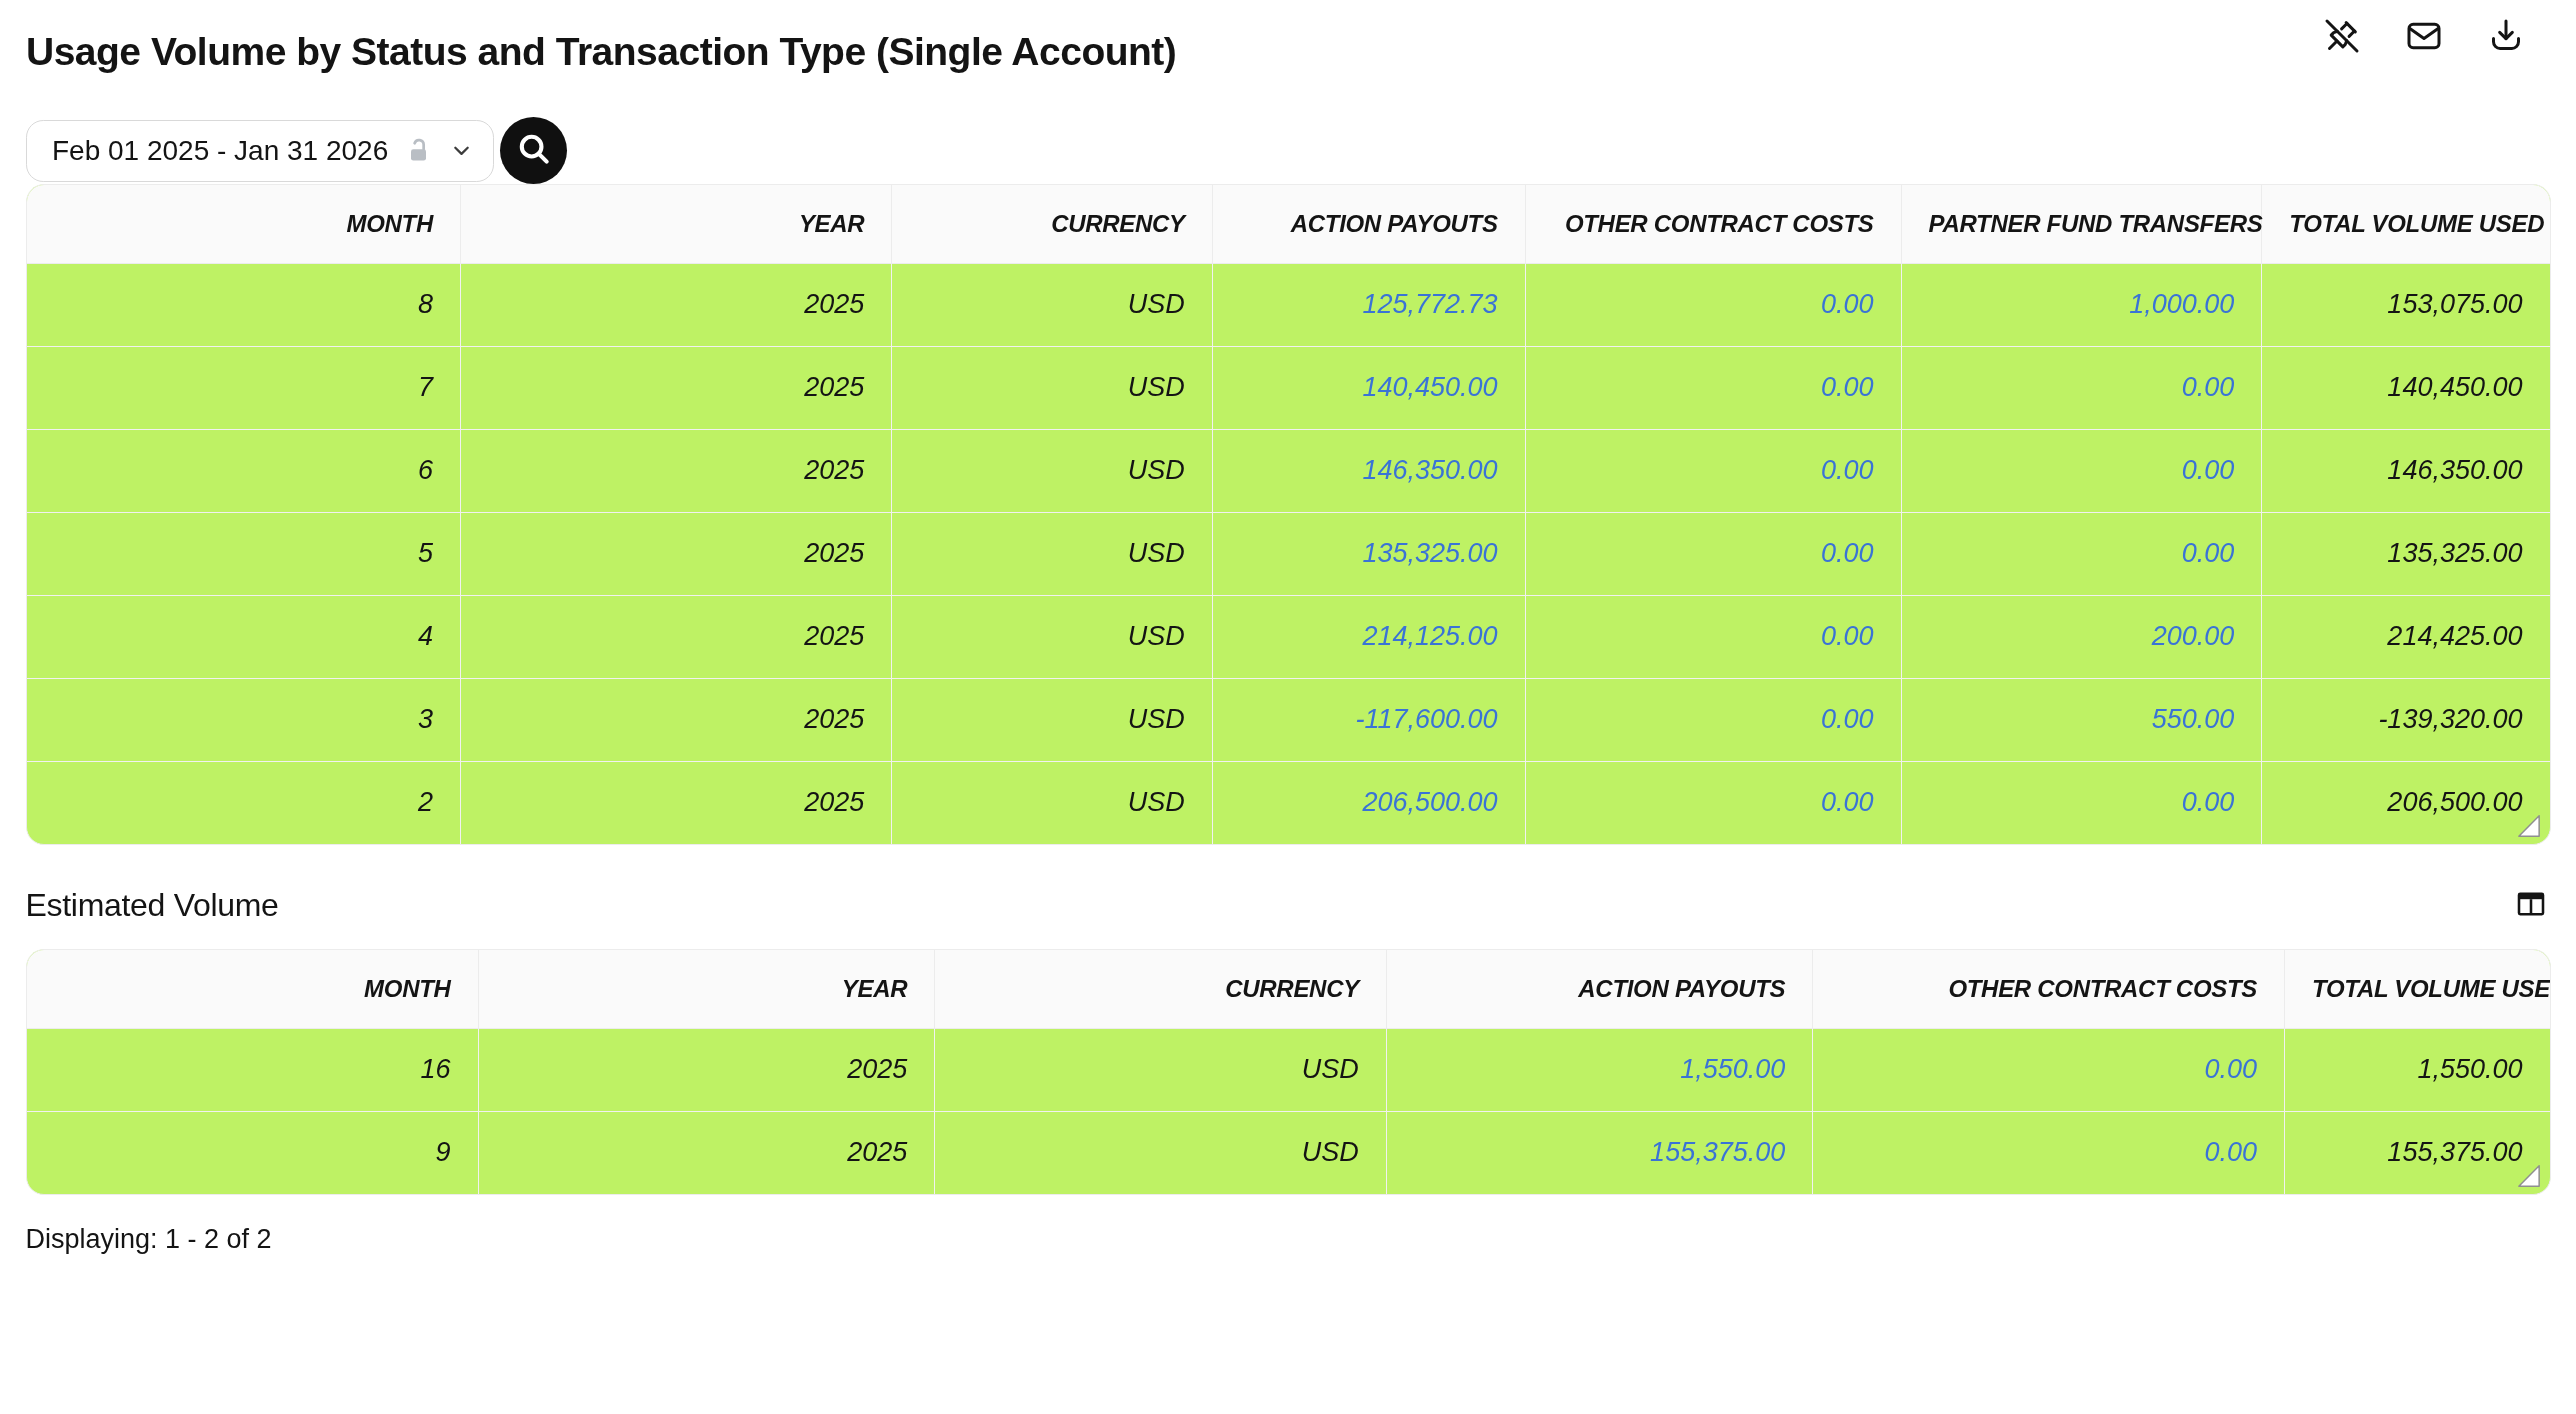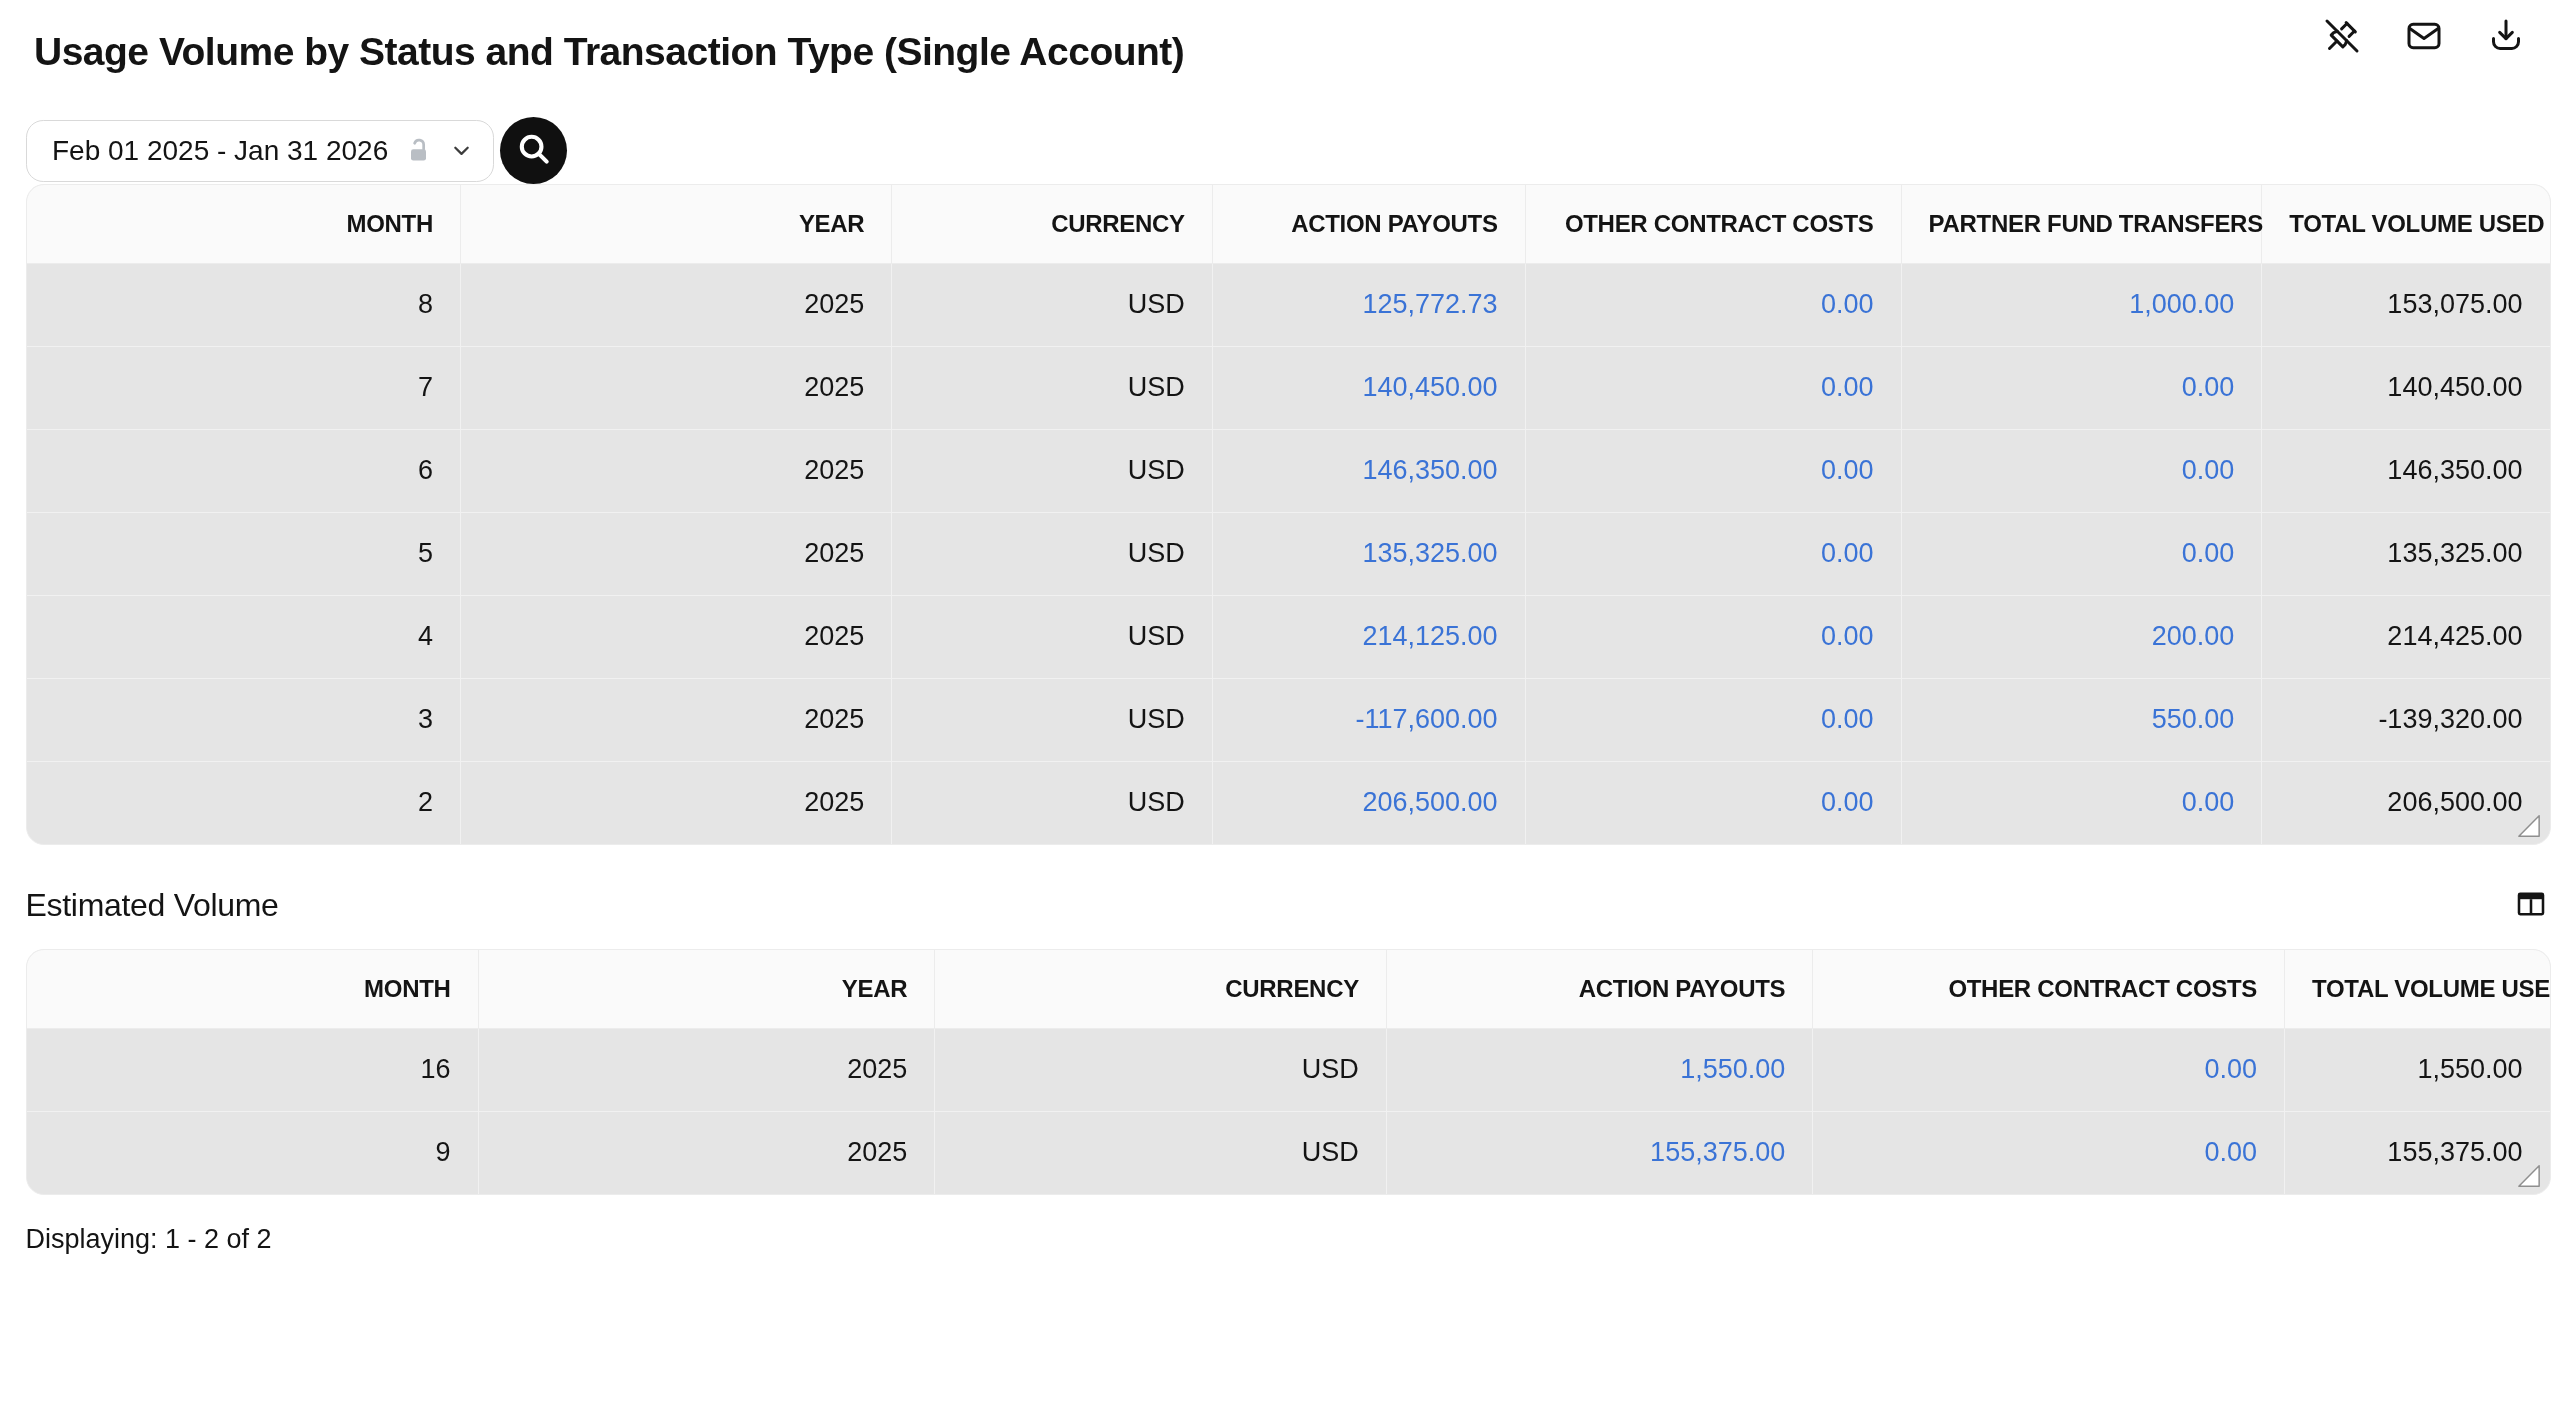--- a/index.html
+++ b/index.html
@@ -8,21 +8,21 @@
     width:2576px; height:1415px; background:#ffffff; position:relative; overflow:hidden;
     font-family:"Liberation Sans", sans-serif; color:#141414;
     -webkit-font-smoothing:antialiased;
   }
   .topbar { position:absolute; top:14.6px; right:47px; display:flex; gap:36px; }
   .icon-btn { width:46px; height:46px; padding:0; background:none; border:none; cursor:pointer;
     display:flex; align-items:center; justify-content:center; }
   .icon-btn svg { width:40px; height:40px; stroke:#141414; fill:none; stroke-width:1.8;
     stroke-linecap:round; stroke-linejoin:round; }
 
-  h1 { margin:29px 0 0 34px; font-size:39px; line-height:46px; font-weight:700; letter-spacing:-0.5px; }
+  h1 { margin:29px 0 0 26px; font-size:39px; line-height:46px; font-weight:700; letter-spacing:-0.5px; }
 
   .filter-row { display:flex; align-items:center; gap:6px; margin:42px 0 0 25.5px; }
   .date-select { height:62px; display:inline-flex; align-items:center; gap:14.6px;
     padding:0 18px 0 25.5px; background:#fff; border:1.4px solid #d9d9d9; border-radius:17.3px;
     font-family:inherit; font-size:28px; color:#141414; cursor:pointer; }
   .date-select .lock svg { width:31px; height:31px; display:block; }
   .date-select .chev svg { width:27px; height:27px; display:block; stroke:#3c3c3c; fill:none;
     stroke-width:2; stroke-linecap:round; stroke-linejoin:round; }
   .search-btn { width:67px; height:67px; border-radius:50%; border:none; background:#101010;
     display:flex; align-items:center; justify-content:center; cursor:pointer; }
@@ -30,21 +30,21 @@
     stroke-linecap:round; }
 
   .section-head { display:flex; align-items:center; justify-content:space-between;
     margin:40px 25.5px 24px 25.5px; }
   .section-head h2 { margin:0; font-size:32px; font-weight:400; letter-spacing:-0.3px; }
   .tbl-btn { width:40px; height:40px; padding:0; background:none; border:none; cursor:pointer;
     display:flex; align-items:center; justify-content:center; }
   .tbl-btn svg { width:36px; height:36px; }
 
   .tablewrap { margin:0 25.5px; border:0.9px solid #ececec; border-radius:18px; position:relative;
-    overflow:hidden; background:#e5e5e5; }
+    overflow:hidden; background:#bef264;font-style:italic; }
   table { width:100%; border-collapse:collapse; table-layout:fixed; }
   th { background:#fafafa; height:78px; font-size:24px; font-weight:700; letter-spacing:-0.3px;
     padding:0 27px; border-bottom:0.9px solid #ececec; border-right:0.9px solid #ececec;
     white-space:nowrap; color:#141414; }
   td { height:83px; font-size:27px; padding:0 27px; border-right:0.9px solid #f1f1f1;
     border-bottom:0.9px solid #f1f1f1; white-space:nowrap; color:#141414; }
   th:last-child, td:last-child { border-right:none; }
   tbody tr:last-child td { border-bottom:none; }
   .ar { text-align:right; }
   .al { text-align:right; }

